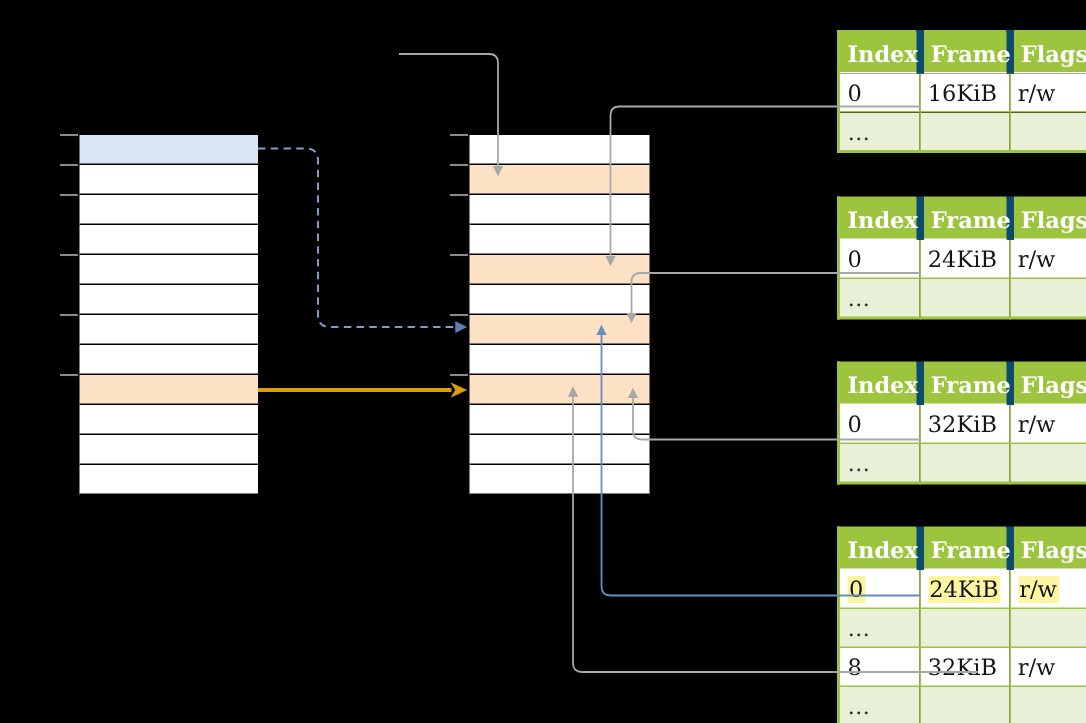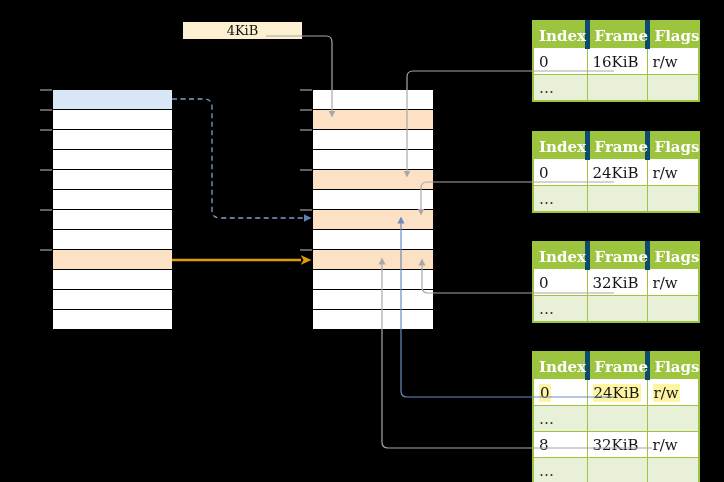--- a/index.html
+++ b/index.html
@@ -16,21 +16,21 @@
   .mrow.white{background:var(--cell-white,#fff);}
   .mrow.blue{background:var(--cell-blue,#d8e6f6);}
   .mrow.orange{background:var(--cell-orange,#fce1c5);}
   
   .pglabel{
     position:absolute;left:183px;top:22px;width:119px;height:17px;
     background:var(--label-fill,#fdf0d0);
     text-align:center;font-size:13px;line-height:17px;color:#111;
   }
   
-  .ptable{position:absolute;left:532px;width:166px;}
+  .ptable{position:absolute;left:558px;width:166px;}
   .pt1{top:20px}.pt2{top:131px}.pt3{top:241px}.pt4{top:351px}
   table{border-collapse:collapse;width:166px;table-layout:fixed;
         border:2px solid var(--table-green,#9cc43e);}
   th{
     background:var(--table-green,#9cc43e);color:#fff;font-weight:bold;
     font-size:15px;text-align:left;padding:3px 5px 2px 5px;height:21px;
     border-left:5px solid #0c4a6e;border-bottom:1px solid #fff;
   }
   th:first-child{border-left:none;}
   td{
@@ -50,23 +50,20 @@
   .fblue{fill:var(--arrow-blue,#6a8cbf);}
   .fdash{fill:#5d7fb3;}
   .forange{fill:var(--arrow-orange,#dc9e00);}
   .tick{stroke:var(--tick-gray,#8a8a8a);stroke-width:1.4;}
 </style>
 </head>
 <body>
 
 <div class="stage">
 
-  <div class="pglabel">
-    <span>4KiB</span>
-  </div>
 
   <div class="memcol" id="vm-column">
       <div class="mrow blue"></div>
       <div class="mrow white"></div>
       <div class="mrow white"></div>
       <div class="mrow white"></div>
       <div class="mrow white"></div>
       <div class="mrow white"></div>
       <div class="mrow white"></div>
       <div class="mrow white"></div>

